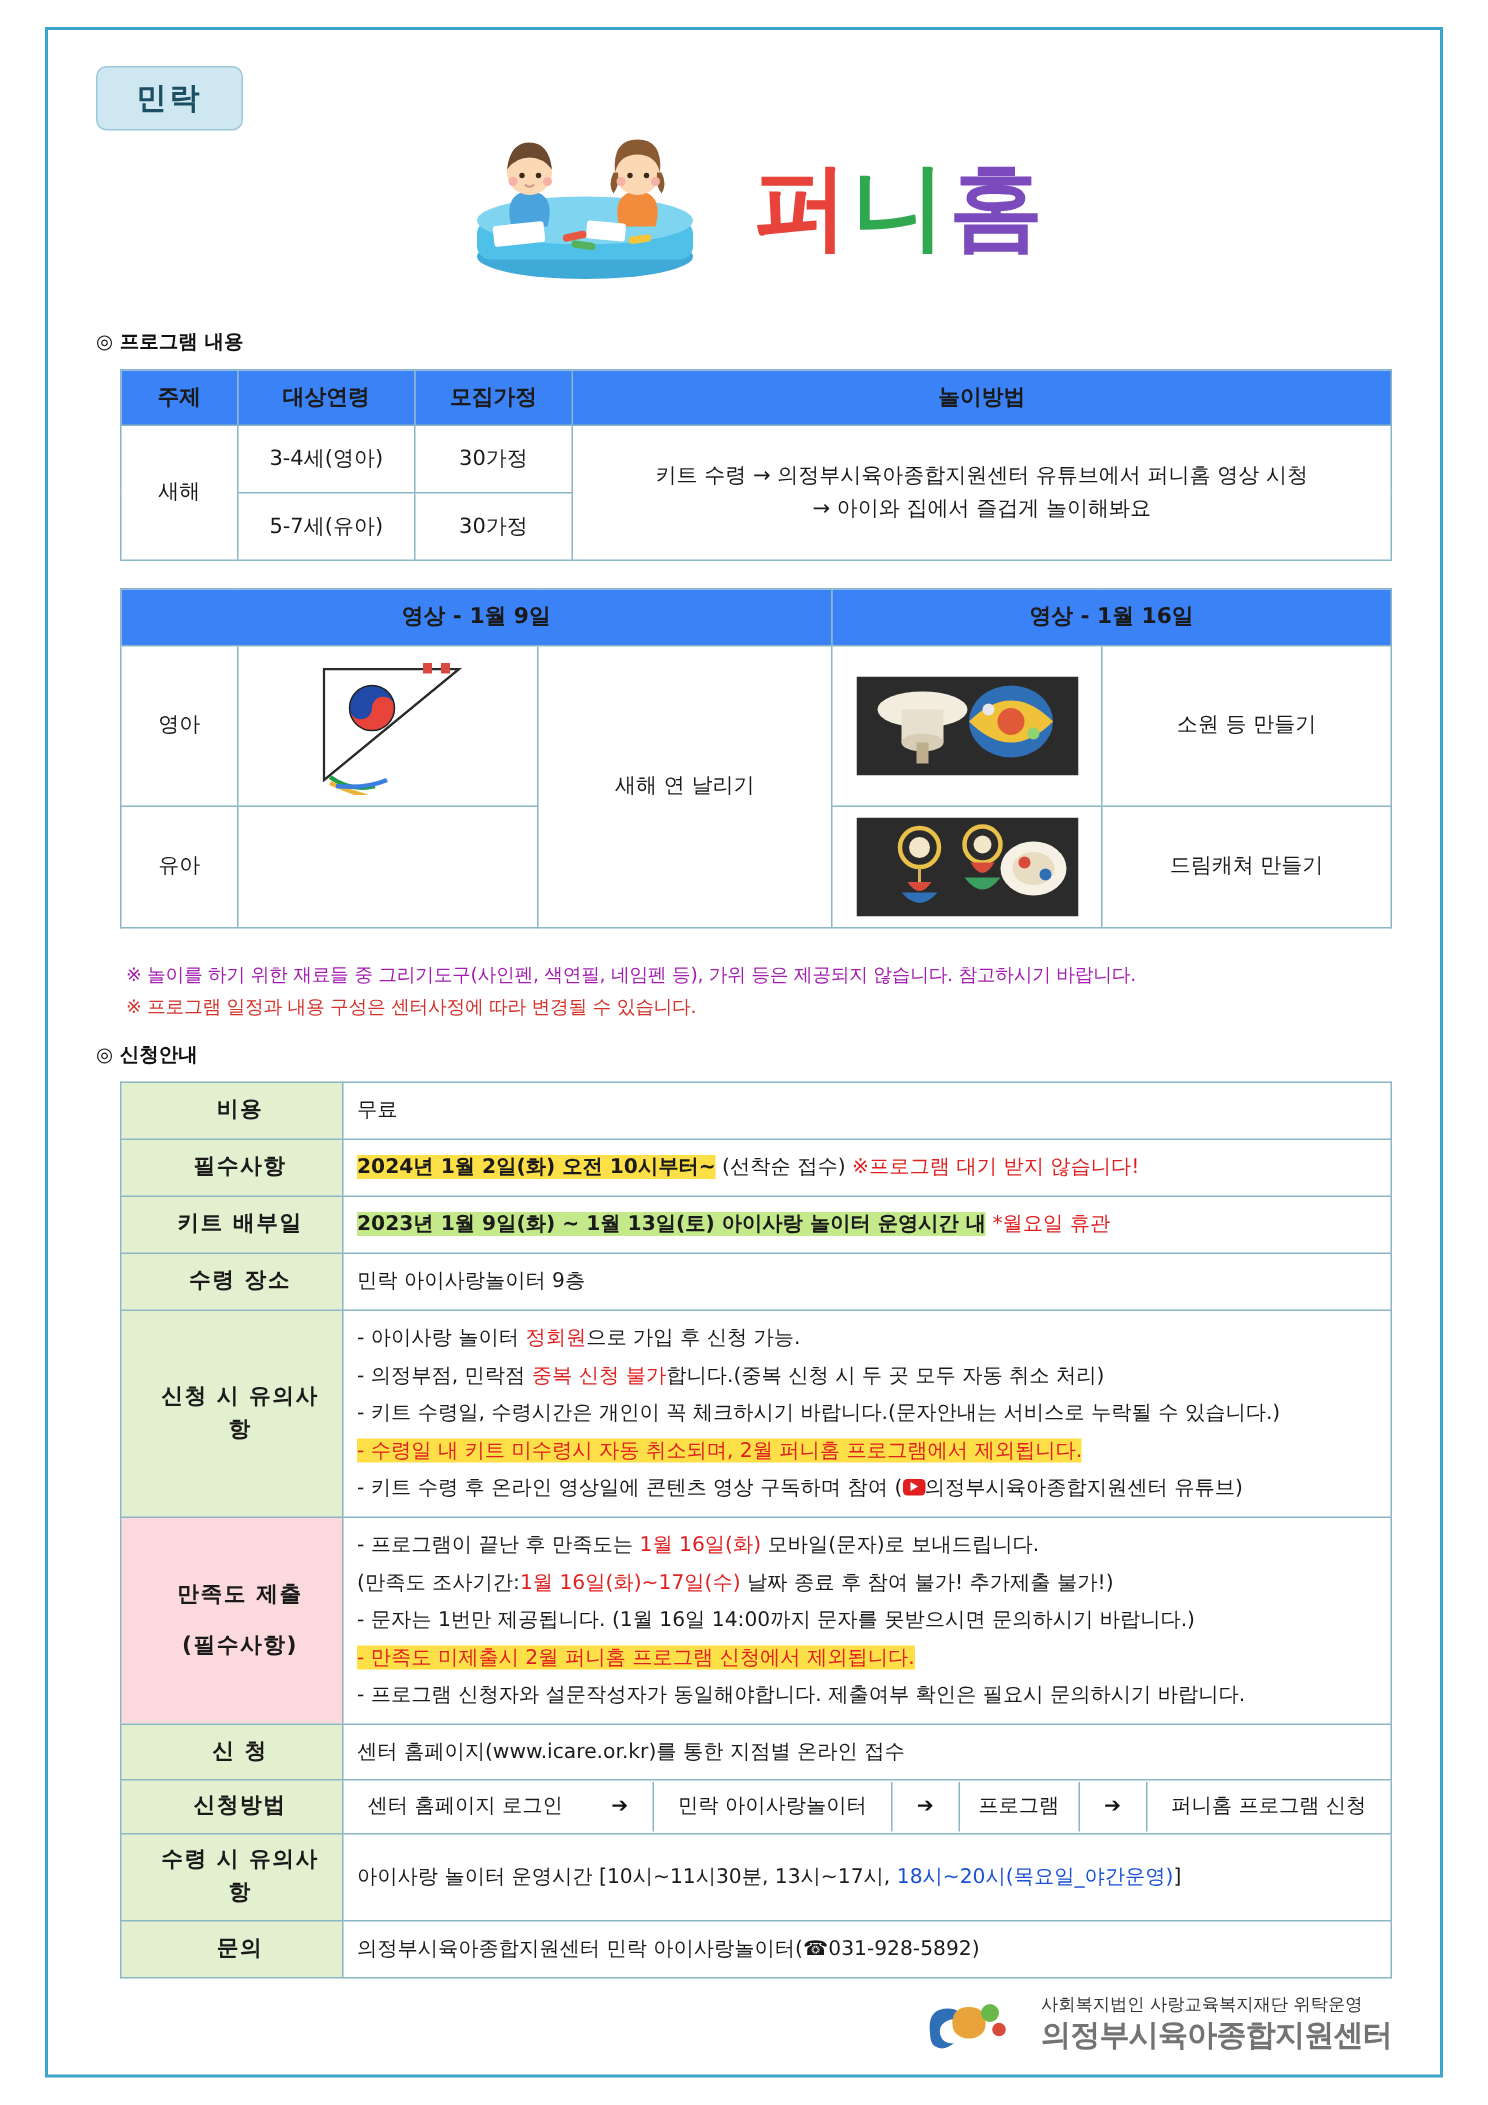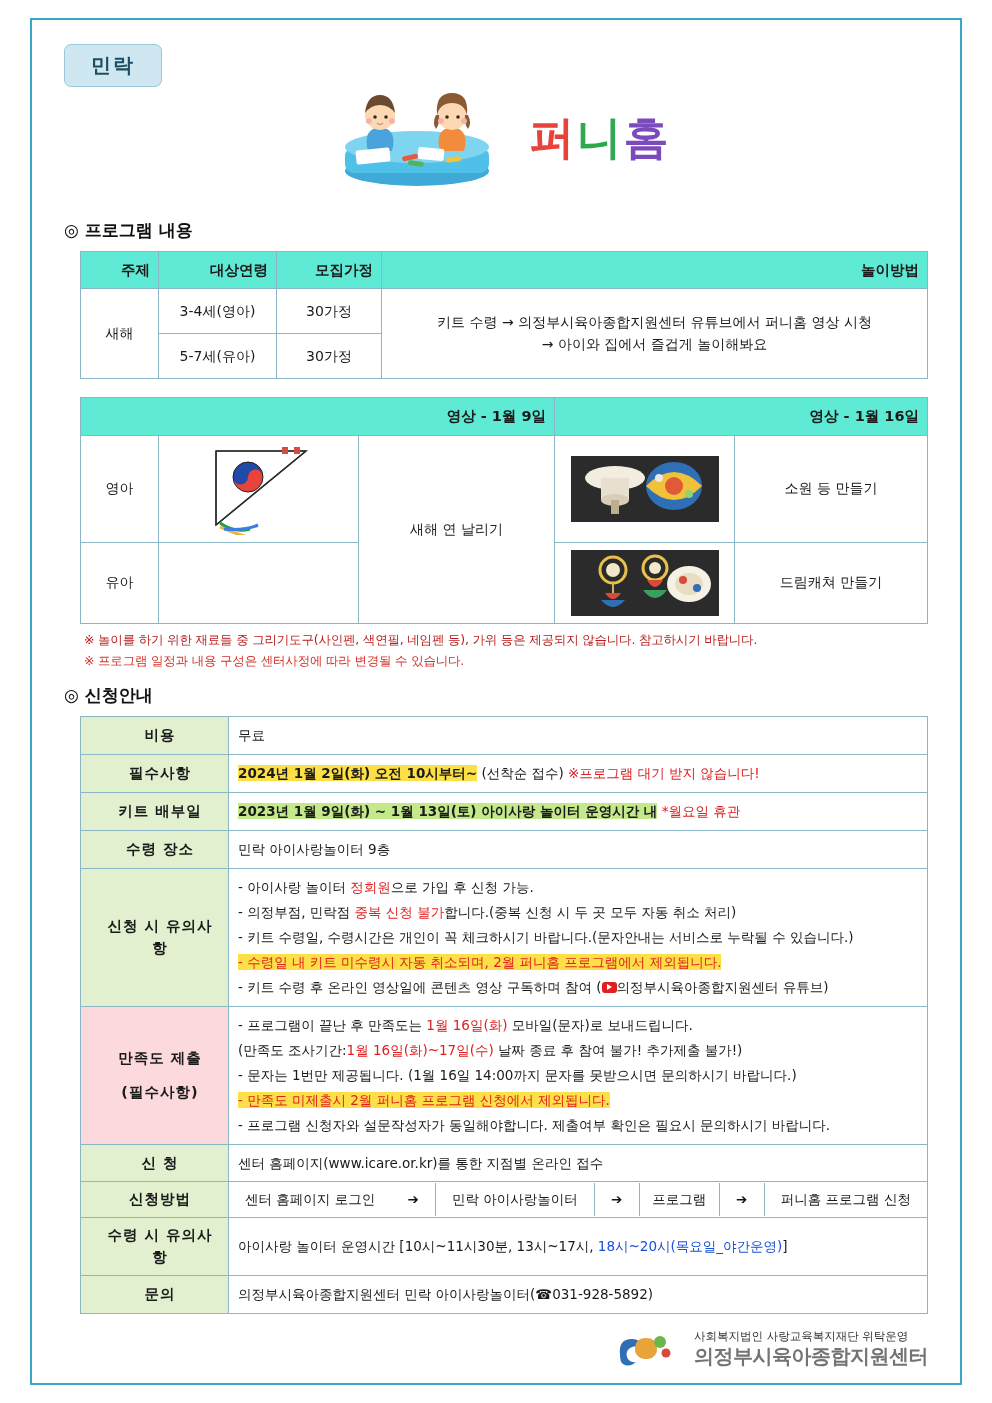--- a/index.html
+++ b/index.html
@@ -44,71 +44,71 @@
   .title-row{
     display:flex;
     align-items:center;
     justify-content:center;
     gap:18px;
     margin-top:-6px;
     height:112px;
   }
   .illus{width:190px;height:104px;flex:0 0 auto;}
   .big-title{
-    font-size:45px;
+    font-size:63px;
     font-weight:bold;
     letter-spacing:2px;
     line-height:1;
   }
   .big-title .c1{color:#e8433b;}
   .big-title .c2{color:#2fa84f;}
   .big-title .c3{color:#7b4bbd;}
 
   
   .sec{
     margin-top:26px;
-    font-size:17px;
+    font-size:13px;
     font-weight:bold;
     color:#111;
   }
 
   table{border-collapse:collapse;}
   .t{
     width:100%;
     margin-top:9px;
     font-size:14px;
     table-layout:fixed;
   }
   .t td,.t th{
     border:1px solid #8ab6c6;
     padding:7px 8px;
     text-align:center;
     vertical-align:middle;
     line-height:1.55;
   }
-  .t th{background:#5eead4;font-weight:bold;font-size:14.5px;text-align:right;}
+  .t th{background:#3b82f6;font-weight:bold;font-size:14.5px;}
 
   
   #program-table{margin-left:16px;width:calc(100% - 16px);}
   #program-table td{height:30px;}
 
   
   #video-table{margin-left:16px;width:calc(100% - 16px);}
   #video-table td{height:52px;}
   .imgcell{padding:4px;}
   .kite{display:block;margin:0 auto;}
   .lantern{display:block;margin:0 auto;}
   .catcher{display:block;margin:0 auto;}
 
   
   .note{
     margin-left:20px;
-    margin-top:8px;
+    margin-top:23px;
     font-size:12.5px;
-    color:#b91c1c;
+    color:#a21caf;
     letter-spacing:-0.2px;
   }
   .note.red{color:#d2332a;margin-top:4px;}
 
   
   #apply-table{margin-left:16px;width:calc(100% - 16px);font-size:13.5px;}
   #apply-table td{padding:6px 9px;}
   #apply-table td.lbl{
     background:#e2f0cf;
     font-weight:bold;

